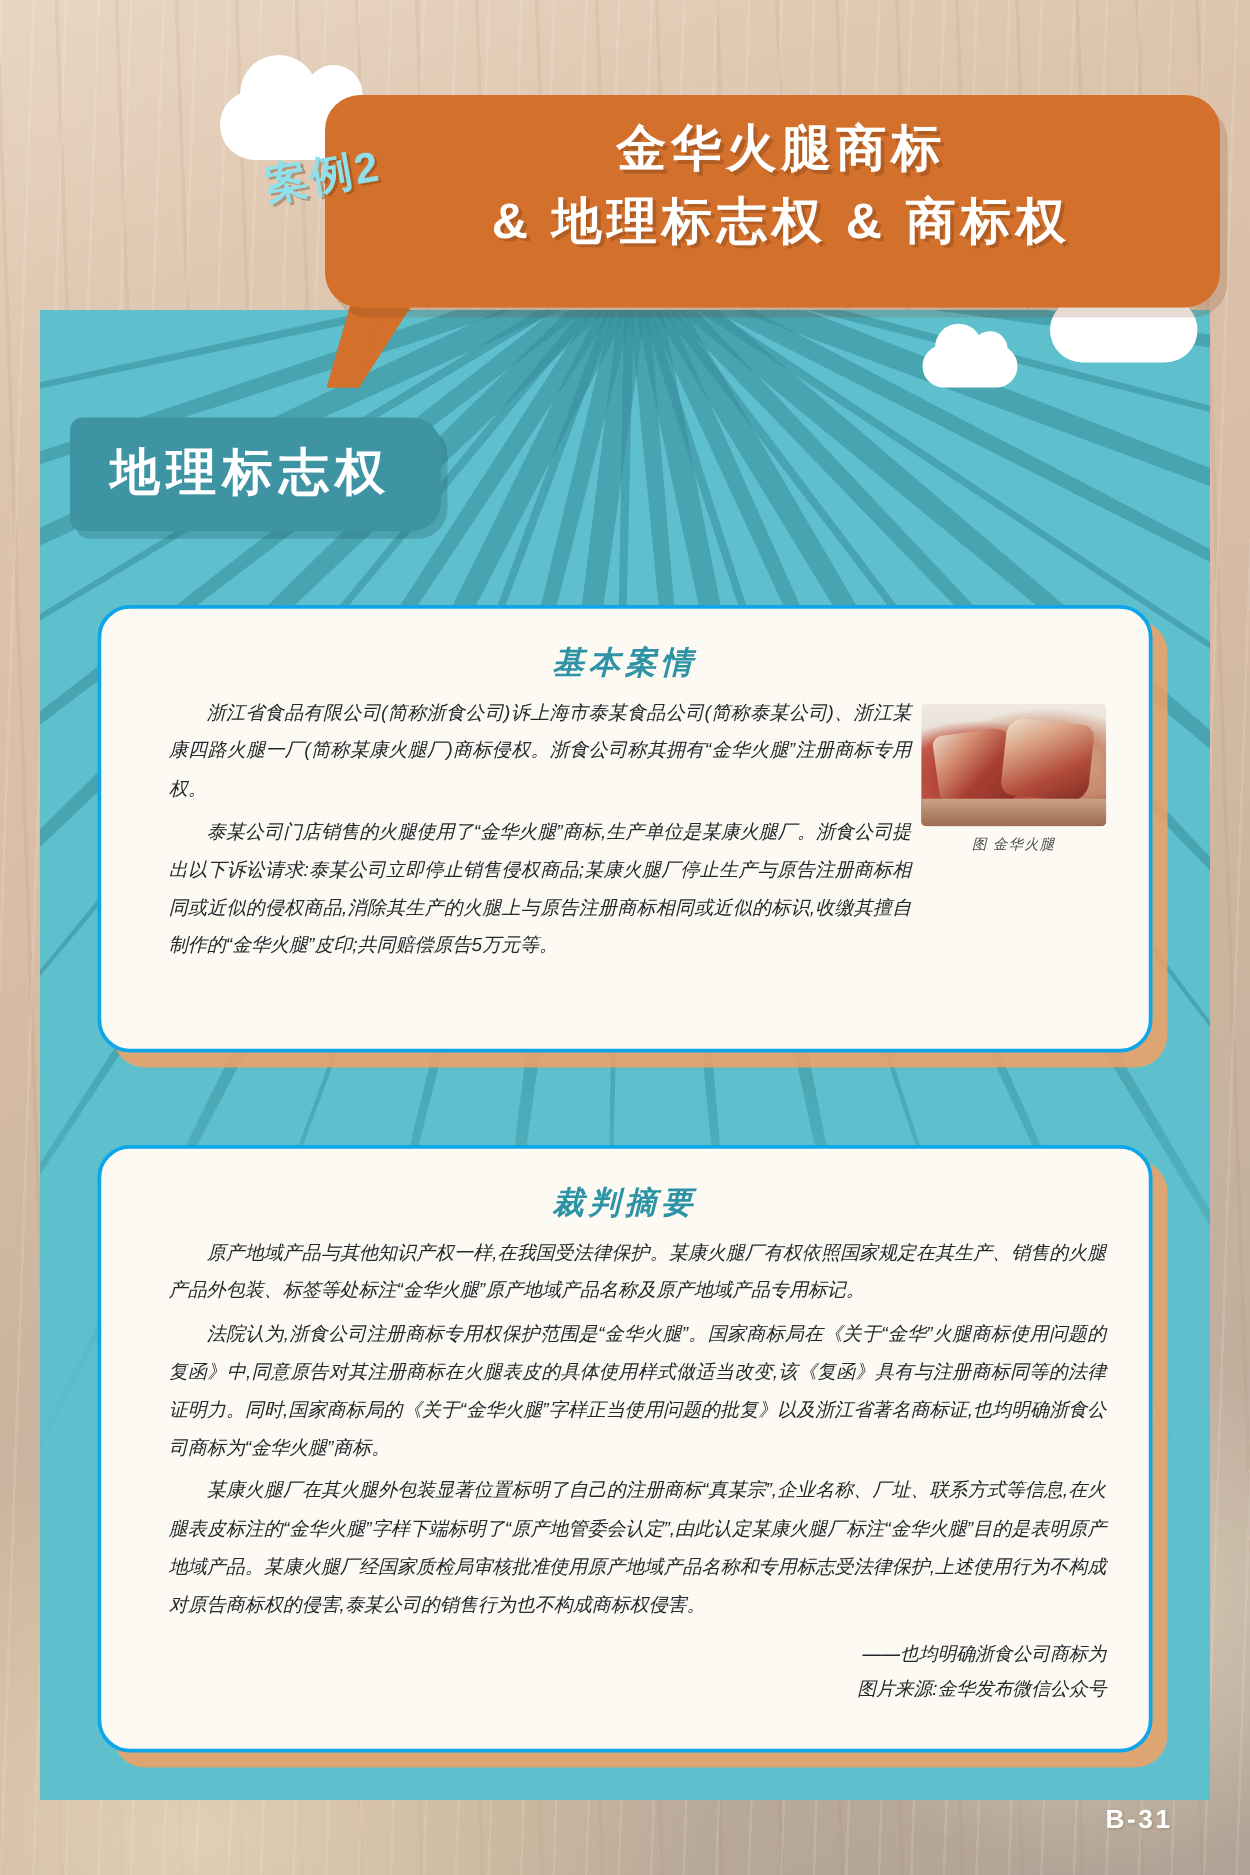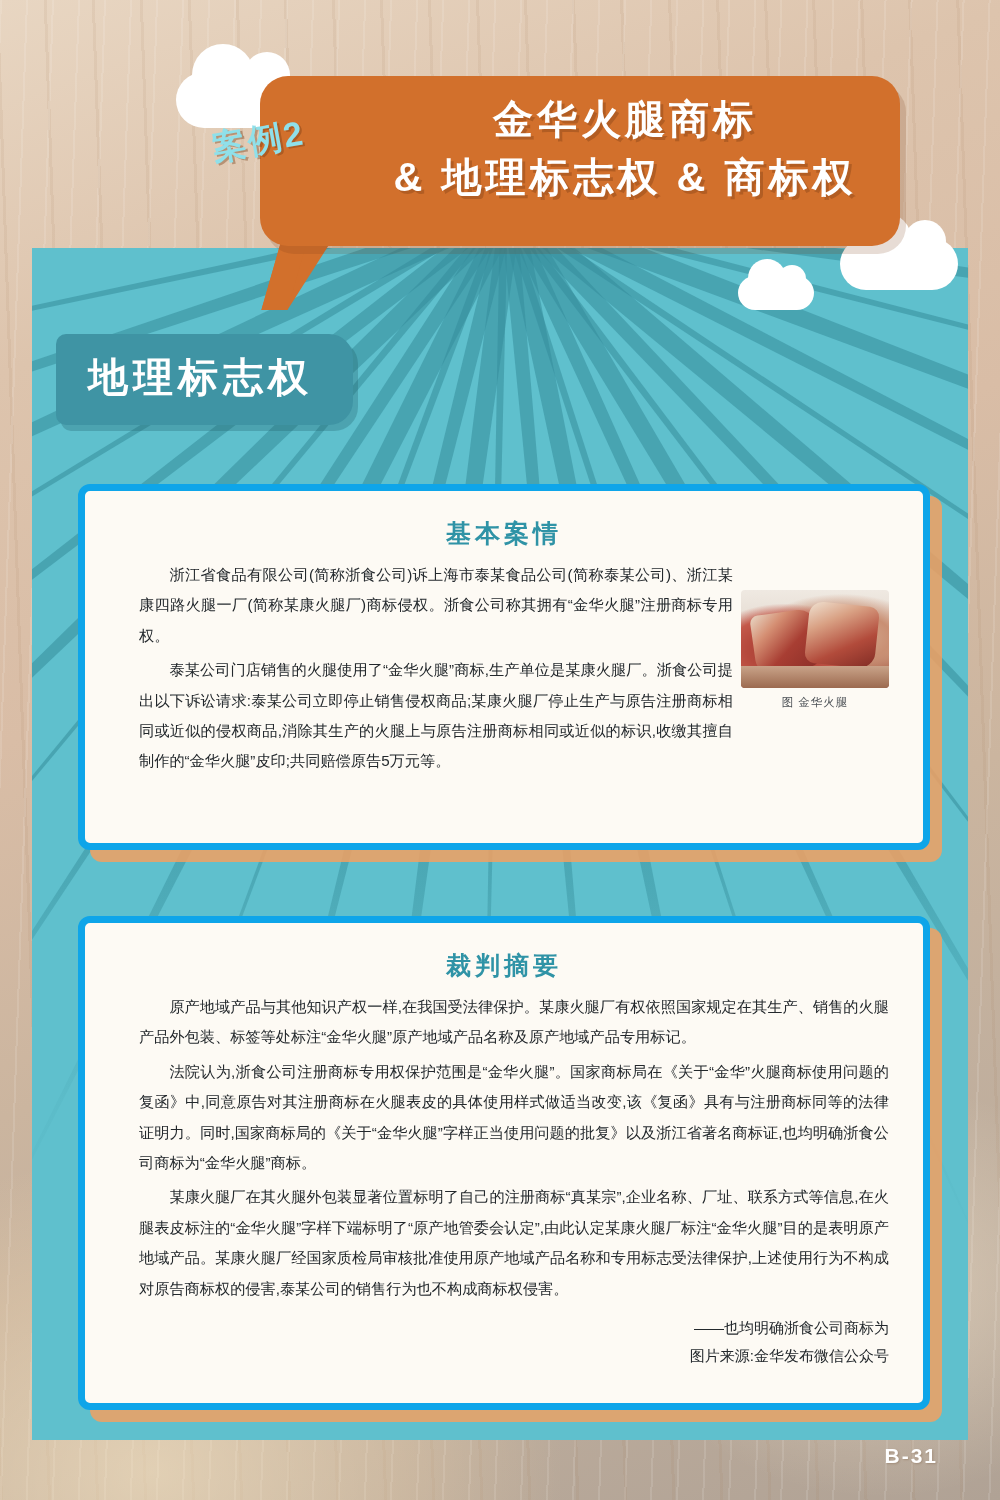--- a/index.html
+++ b/index.html
@@ -72,21 +72,21 @@
     left: 0; right: 0; bottom: 0;
     height: 620px;
     background: linear-gradient(to bottom, rgba(95,192,205,0) 0%, rgba(95,192,205,0.85) 45%, #5fc0cd 75%);
   }
 
   
   .bubble {
     position: absolute;
     left: 260px;
     top: 76px;
-    width: 640px;
+    width: 716px;
     height: 170px;
     background: #d2702c;
     border-radius: 28px;
     box-shadow: 6px 8px 0 rgba(120,60,20,0.18);
     z-index: 6;
   }
   .bubble-tail {
     position: absolute;
     left: 272px;
     top: 236px;
@@ -161,24 +161,25 @@
     font-weight: bold;
     letter-spacing: 5px;
     box-shadow: 5px 6px 0 rgba(30,90,100,0.28);
     z-index: 4;
   }
 
   
   .card {
     position: absolute;
     background: #fdfaf4;
-    border: 7px solid #0ea5e9;
-    border-radius: 12px;
+    border: 3px solid #0ea5e9;
+    border-radius: 26px;
     box-shadow: 12px 12px 0 rgba(242,160,96,0.85);
     z-index: 4;
+    font-style: italic;
   }
   .card-1 { left: 78px; top: 484px; width: 838px; height: 352px; }
   .card-2 { left: 78px; top: 916px; width: 838px; height: 480px; }
 
   .card-title {
     text-align: center;
     color: #2f93a6;
     font-size: 25px;
     font-weight: bold;
     letter-spacing: 4px;
@@ -199,21 +200,20 @@
   .card-1 .card-body { padding-right: 190px; }
   .card-1 .card-body p:first-child { padding-right: 0; }
 
   
   .photo-wrap {
     position: absolute;
     right: 34px;
     top: 76px;
     width: 148px;
     text-align: center;
-    margin-top: 23px;
   }
   .photo {
     width: 148px;
     height: 98px;
     border-radius: 4px;
     background:
       radial-gradient(ellipse at 30% 62%, #9d3b34 0%, #b5493c 26%, #c4594a 40%, rgba(196,89,74,0) 55%),
       radial-gradient(ellipse at 68% 48%, #d9b49a 0%, #c98f73 35%, rgba(201,143,115,0) 60%),
       linear-gradient(to bottom, #efe9e2 0%, #e7ded4 30%, #cfa98f 55%, #b06b55 78%, #8e4b3c 100%);
     position: relative;

